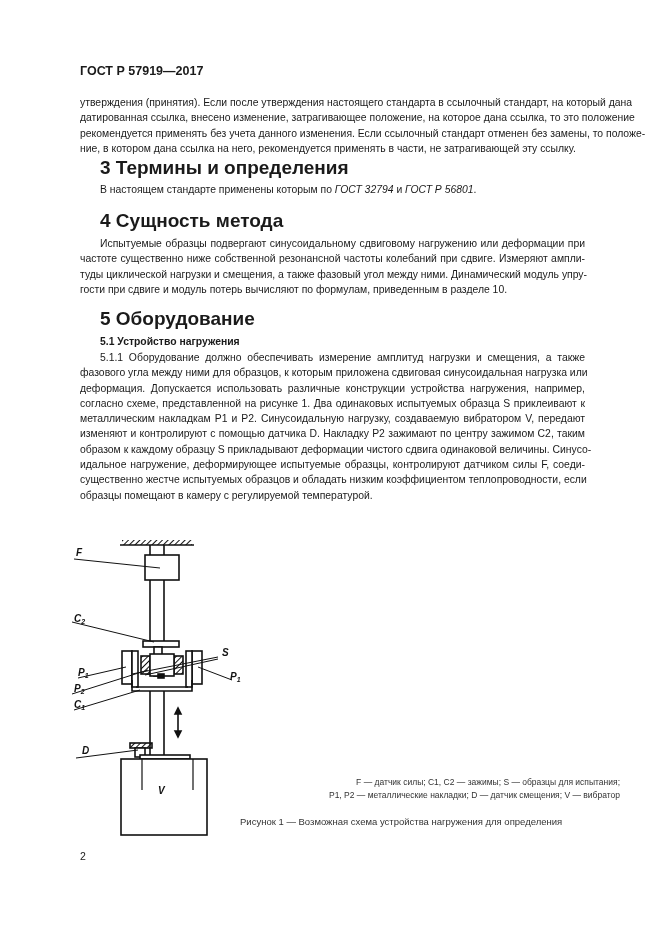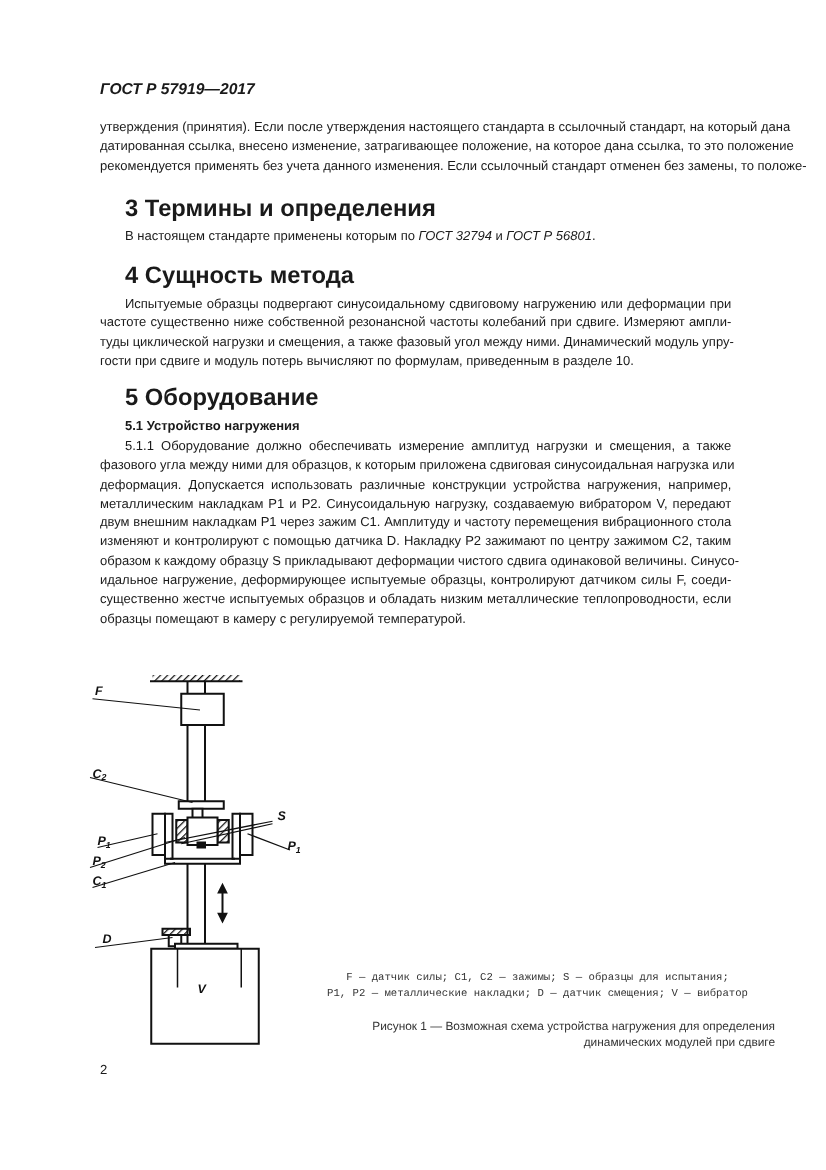--- a/index.html
+++ b/index.html
@@ -1,65 +1,66 @@
 <!DOCTYPE html>
 <html><head>
   <meta charset="utf-8">
   <style>
     html, body { margin: 0; padding: 0; background: #ffffff; }
     body { width: 661px; height: 936px; position: relative; overflow: hidden;
       font-family: "Liberation Sans", sans-serif; color: #1a1a1a; }
-    .page-header { position: absolute; left: 80px; top: 64px; font-size: 12.5px; font-weight: bold; font-style: italic; }
+    .page-header { position: absolute; left: 80px; top: 64px; font-size: 12.5px; font-weight: bold; }
     .para { position: absolute; left: 80px; width: 505px; font-size: 10.4px; line-height: 15.3px; text-align: justify; }
     .para .line { display: block; text-align: justify; text-align-last: justify; white-space: nowrap; }
     .para .line.last { text-align-last: left; }
     .h2 { position: absolute; left: 100px; font-size: 19px; font-weight: bold; }
     .h3 { position: absolute; left: 100px; font-size: 10.4px; font-weight: bold; }
     .plain { position: absolute; font-size: 10.4px; line-height: 15.3px; white-space: nowrap; }
     i { font-style: italic; margin-top: 37px; }
     .figure { position: absolute; left: 70px; top: 530px; width: 180px; height: 315px; }
-    .legend { position: absolute; left: 240px; width: 380px; text-align: center; font-size: 8.5px; line-height: 13px; color: #333; font-family: Liberation Mono, monospace; }
-    .caption { position: absolute; left: 240px; width: 380px; text-align: right; font-size: 9.5px; line-height: 13px; color: #333; }
+    .legend { position: absolute; left: 240px; width: 380px; text-align: right; font-size: 8.5px; line-height: 13px; color: #333; }
+    .caption { position: absolute; left: 240px; width: 380px; text-align: left; font-size: 9.5px; line-height: 13px; color: #333; }
     .page-num { position: absolute; left: 80px; top: 850px; font-size: 10.5px; }
   </style>
 </head>
 <body>
 
 <div class="page-header">ГОСТ Р 57919—2017</div>
 
 <div class="para" style="top:95px">
   <span class="line">утверждения (принятия). Если после утверждения настоящего стандарта в ссылочный стандарт, на который дана</span>
   <span class="line">датированная ссылка, внесено изменение, затрагивающее положение, на которое дана ссылка, то это положение</span>
   <span class="line">рекомендуется применять без учета данного изменения. Если ссылочный стандарт отменен без замены, то положе-</span>
+  <span class="line last">ние, в котором дана ссылка на него, рекомендуется применять в части, не затрагивающей эту ссылку.</span>
 </div>
 
 <div class="h2" style="top:157px">3  Термины и определения</div>
 <div class="plain" style="left:100px; top:182px"><span>В настоящем стандарте применены которым по </span><i>ГОСТ 32794</i><span> и </span><i>ГОСТ Р 56801</i><span>.</span></div>
 
 <div class="h2" style="top:210px">4  Сущность метода</div>
 <div class="para" style="top:236px">
   <span class="line" style="padding-left:20px">Испытуемые образцы подвергают синусоидальному сдвиговому нагружению или деформации при</span>
   <span class="line">частоте существенно ниже собственной резонансной частоты колебаний при сдвиге. Измеряют ампли-</span>
   <span class="line">туды циклической нагрузки и смещения, а также фазовый угол между ними. Динамический модуль упру-</span>
   <span class="line last">гости при сдвиге и модуль потерь вычисляют по формулам, приведенным в разделе 10.</span>
 </div>
 
 <div class="h2" style="top:308px">5  Оборудование</div>
 <div class="h3" style="top:336px">5.1  Устройство нагружения</div>
 
 <div class="para" style="top:350px">
   <span class="line" style="padding-left:20px">5.1.1  Оборудование должно обеспечивать измерение амплитуд нагрузки и смещения, а также</span>
   <span class="line">фазового угла между ними для образцов, к которым приложена сдвиговая синусоидальная нагрузка или</span>
   <span class="line">деформация. Допускается использовать различные конструкции устройства нагружения, например,</span>
+  <span class="line">согласно схеме, представленной на рисунке 1. Два одинаковых испытуемых образца S приклеивают к</span>
   <span class="line">металлическим накладкам P1 и P2. Синусоидальную нагрузку, создаваемую вибратором V, передают</span>
-  <span class="line">двум внешним накладкам P1 через зажим C1. Амплитуду и частоту перемещения вибрационного стола</span>
   <span class="line">изменяют и контролируют с помощью датчика D. Накладку P2 зажимают по центру зажимом C2, таким</span>
   <span class="line">образом к каждому образцу S прикладывают деформации чистого сдвига одинаковой величины. Синусо-</span>
   <span class="line">идальное нагружение, деформирующее испытуемые образцы, контролируют датчиком силы F, соеди-</span>
-  <span class="line">существенно жестче испытуемых образцов и обладать низким металлические теплопроводности, если</span>
+  <span class="line">существенно жестче испытуемых образцов и обладать низким коэффициентом теплопроводности, если</span>
   <span class="line last">образцы помещают в камеру с регулируемой температурой.</span>
 </div>
 
 <svg class="figure" viewBox="0 0 180 315" width="180" height="315" xmlns="http://www.w3.org/2000/svg">
   <defs>
     <pattern id="hatch" width="4" height="4" patternUnits="userSpaceOnUse" patternTransform="rotate(45)">
       <line x1="0" y1="0" x2="0" y2="4" stroke="#111" stroke-width="2"></line>
     </pattern>
   </defs>
   <g fill="none" stroke="#111" stroke-width="1.6">
@@ -134,16 +135,15 @@
     <text x="88" y="264">V</text>
   </g>
 </svg>
 
 <div class="legend" style="top:776px">
   <div>F — датчик силы; C1, C2 — зажимы; S — образцы для испытания;</div>
   <div>P1, P2 — металлические накладки; D — датчик смещения; V — вибратор</div>
 </div>
 <div class="caption" style="top:815px">
   <div>Рисунок 1 — Возможная схема устройства нагружения для определения</div>
-  <div>динамических модулей при сдвиге</div>
 </div>
 
 <div class="page-num">2</div>
 
 </body></html>

